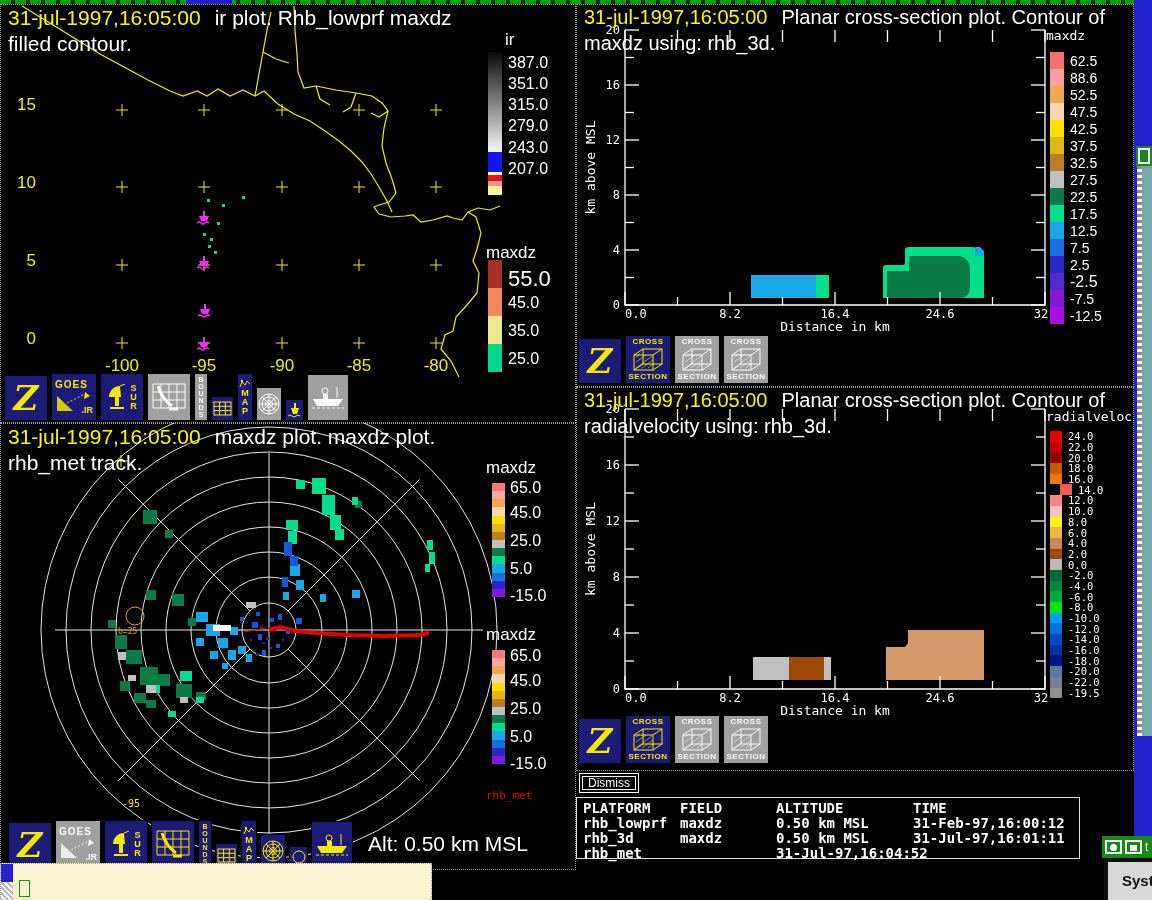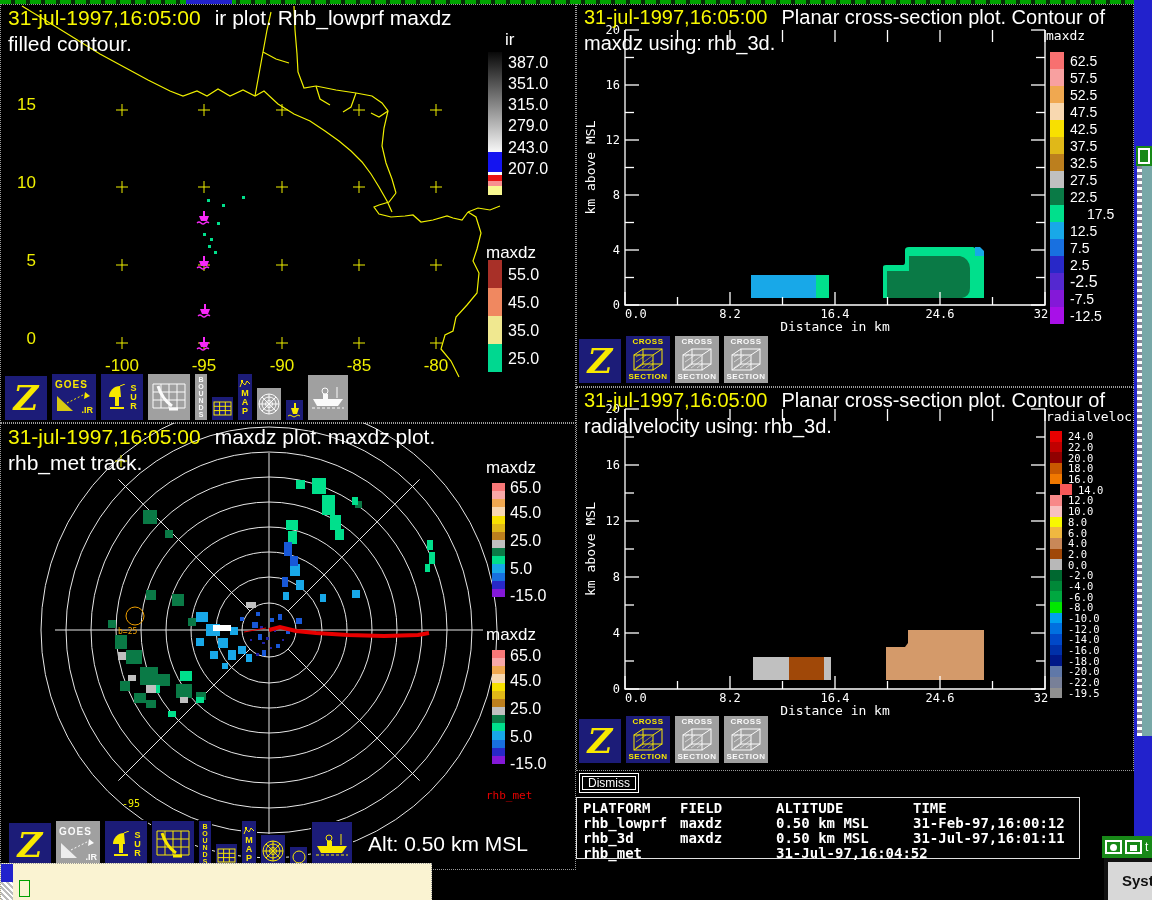--- a/index.html
+++ b/index.html
@@ -266,21 +266,21 @@
       <div class="cb-lab" style="left: 508px; top: 92px; font-size: 16px;">315.0</div>
       <div class="cb-lab" style="left: 508px; top: 113px; font-size: 16px;">279.0</div>
       <div class="cb-lab" style="left: 508px; top: 135px; font-size: 16px;">243.0</div>
       <div class="cb-lab" style="left: 508px; top: 156px; font-size: 16px;">207.0</div>
       <div style="position: absolute; left: 488px; top: 256px; width: 14px; z-index: 2;">
         <div style="height: 28px; background: rgb(168, 48, 40);"></div>
         <div style="height: 28px; background: rgb(240, 136, 96);"></div>
         <div style="height: 28px; background: rgb(240, 232, 144);"></div>
         <div style="height: 28px; background: rgb(0, 216, 144);"></div>
       </div>
-      <div class="cb-lab" style="left: 508px; top: 262px; font-size: 16px;">55.0</div>
+      <div class="cb-lab" style="left: 508px; top: 262px; font-size: 22px;">55.0</div>
       <div class="cb-lab" style="left: 508px; top: 290px; font-size: 16px;">45.0</div>
       <div class="cb-lab" style="left: 508px; top: 318px; font-size: 16px;">35.0</div>
       <div class="cb-lab" style="left: 508px; top: 346px; font-size: 16px;">25.0</div>
       <div class="maplab" style="left: 8px; top: 91px; width: 28px; text-align: right;">15</div>
       <div class="maplab" style="left: 8px; top: 169px; width: 28px; text-align: right;">10</div>
       <div class="maplab" style="left: 8px; top: 247px; width: 28px; text-align: right;">5</div>
       <div class="maplab" style="left: 8px; top: 325px; width: 28px; text-align: right;">0</div>
       <div class="maplab" style="left: 98px; top: 352px; width: 48px; text-align: center;">-100</div>
       <div class="maplab" style="left: 180px; top: 352px; width: 48px; text-align: center;">-95</div>
       <div class="maplab" style="left: 258px; top: 352px; width: 48px; text-align: center;">-90</div>
@@ -355,21 +355,21 @@
     </div>
     <div class="ptitle2 sm-title">maxdz using: rhb_3d.</div>
     <div class="cb-hdr-mono" style="left:470px;top:24px">maxdz</div>
     <div class="cb-rows" id="cb-xt" style="left:474px;top:48px">
         <div class="cbrow" style="height: 17px;">
           <div class="sw" style="width: 14px; background: rgb(248, 112, 112);"></div>
           <div class="cl" style="font-size: 14px;">62.5</div>
         </div>
         <div class="cbrow" style="height: 17px;">
           <div class="sw" style="width: 14px; background: rgb(248, 160, 160);"></div>
-          <div class="cl" style="font-size: 14px;">57.5</div>
+          <div class="cl" style="font-size: 14px;">88.6</div>
         </div>
         <div class="cbrow" style="height: 17px;">
           <div class="sw" style="width: 14px; background: rgb(240, 168, 80);"></div>
           <div class="cl" style="font-size: 14px;">52.5</div>
         </div>
         <div class="cbrow" style="height: 17px;">
           <div class="sw" style="width: 14px; background: rgb(248, 216, 176);"></div>
           <div class="cl" style="font-size: 14px;">47.5</div>
         </div>
         <div class="cbrow" style="height: 17px;">
@@ -385,21 +385,21 @@
           <div class="cl" style="font-size: 14px;">32.5</div>
         </div>
         <div class="cbrow" style="height: 17px;">
           <div class="sw" style="width: 14px; background: rgb(192, 192, 192);"></div>
           <div class="cl" style="font-size: 14px;">27.5</div>
         </div>
         <div class="cbrow" style="height: 17px;">
           <div class="sw" style="width: 14px; background: rgb(10, 122, 70);"></div>
           <div class="cl" style="font-size: 14px;">22.5</div>
         </div>
-        <div class="cbrow" style="height: 17px; gap: 17px;">
+        <div class="cbrow" style="height: 17px;">
           <div class="sw" style="width: 14px; background: rgb(0, 224, 140);"></div>
           <div class="cl" style="font-size: 14px;">17.5</div>
         </div>
         <div class="cbrow" style="height: 17px;">
           <div class="sw" style="width: 14px; background: rgb(24, 168, 232);"></div>
           <div class="cl" style="font-size: 14px;">12.5</div>
         </div>
         <div class="cbrow" style="height: 17px;">
           <div class="sw" style="width: 14px; background: rgb(24, 112, 224);"></div>
           <div class="cl" style="font-size: 14px;">7.5</div>

